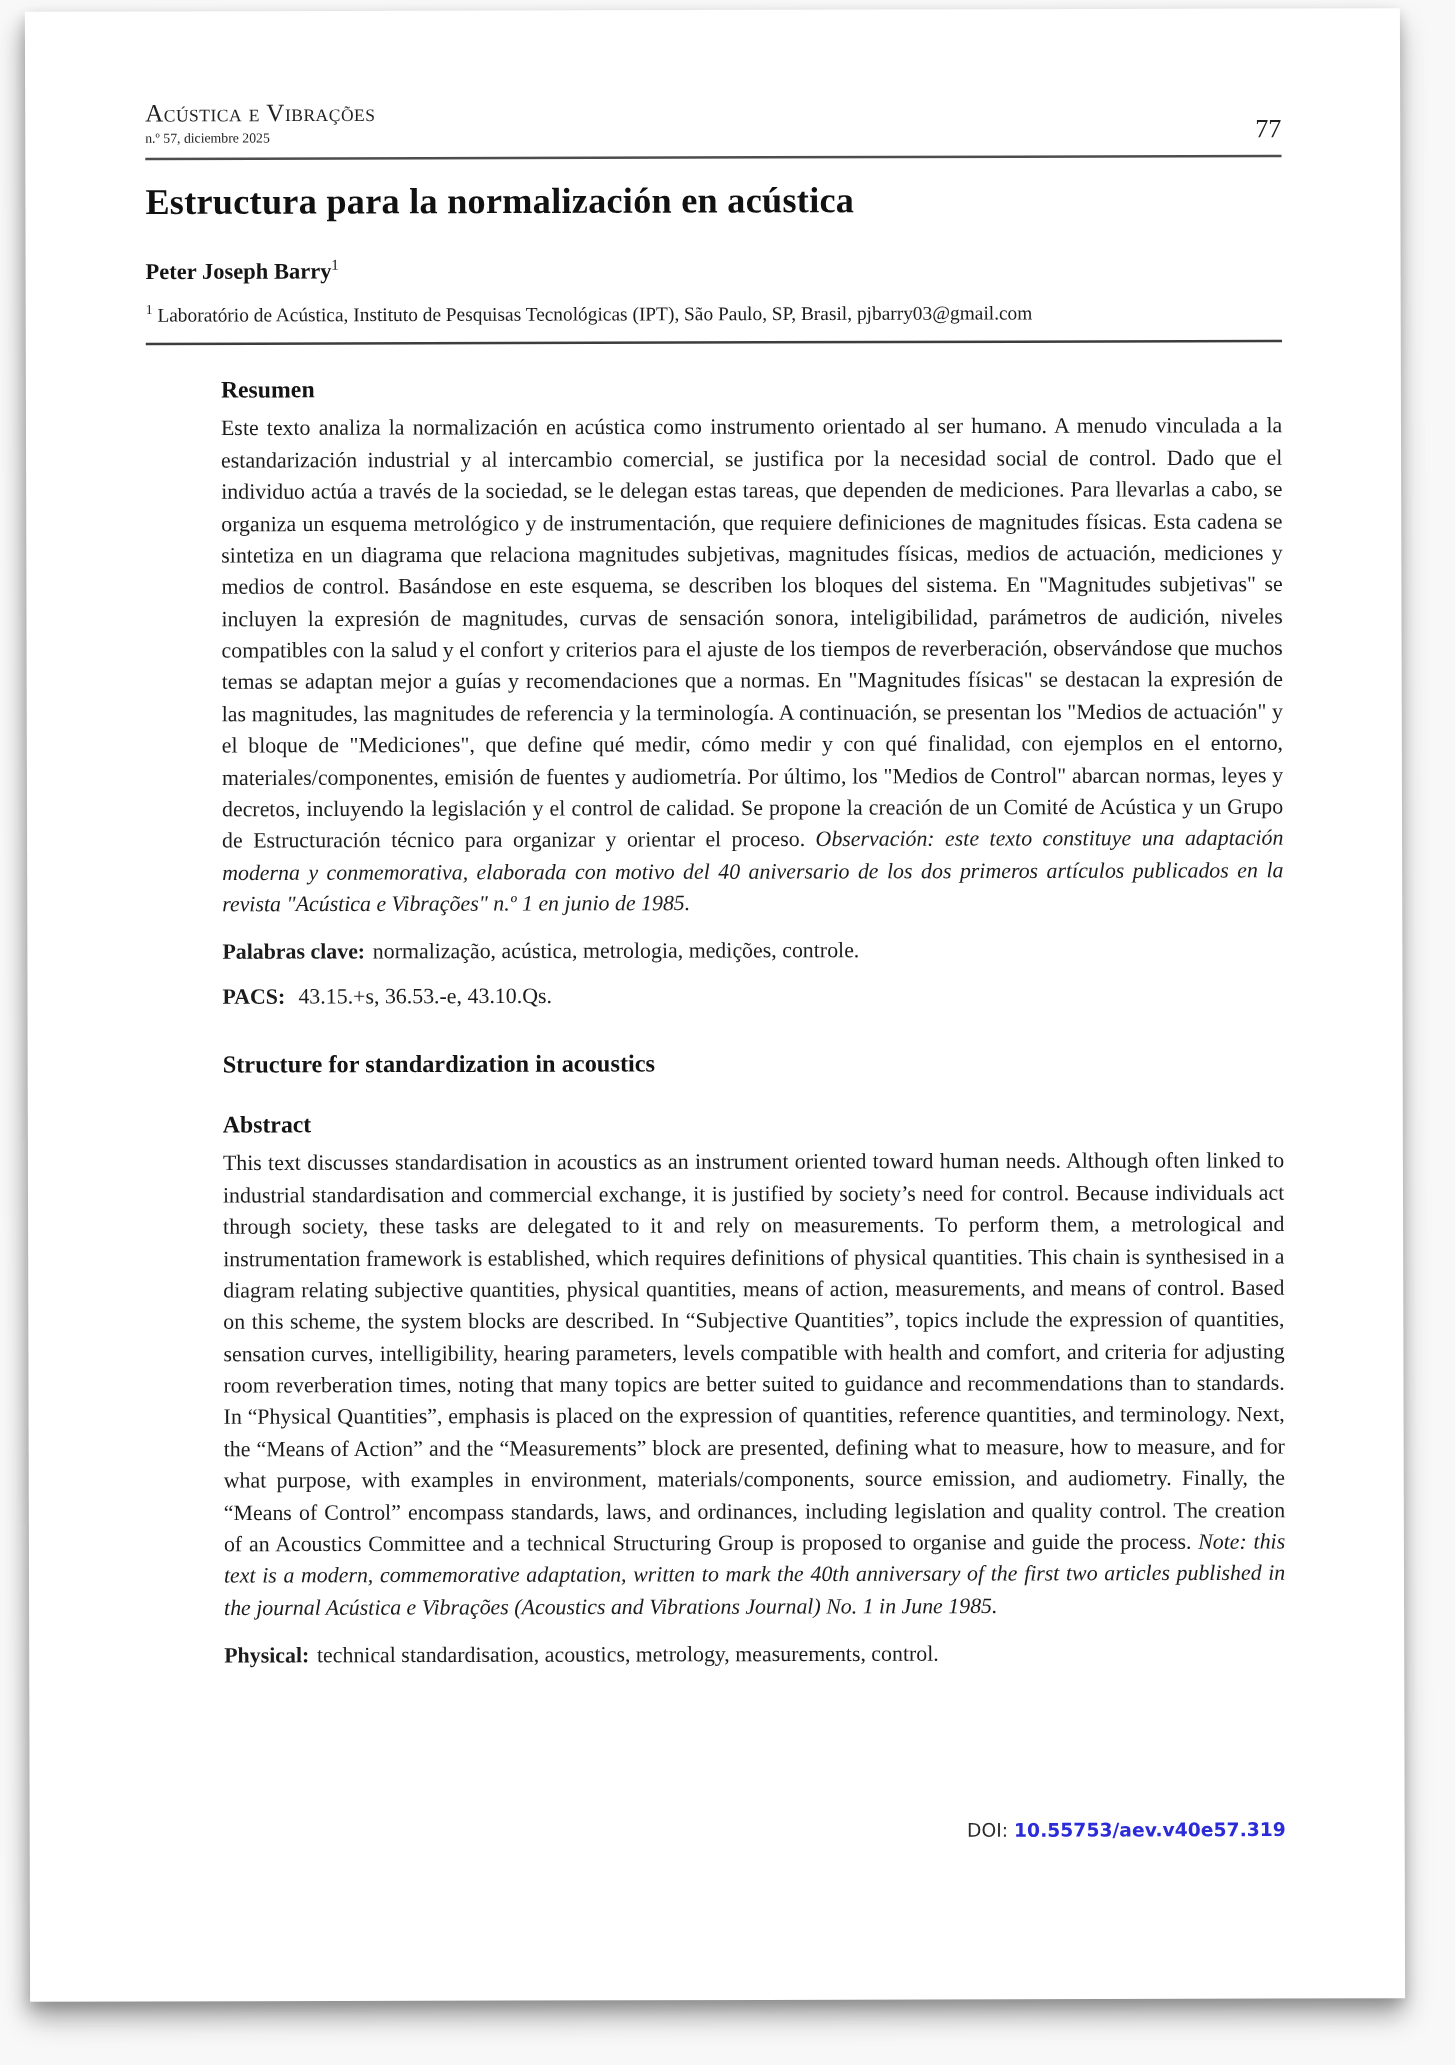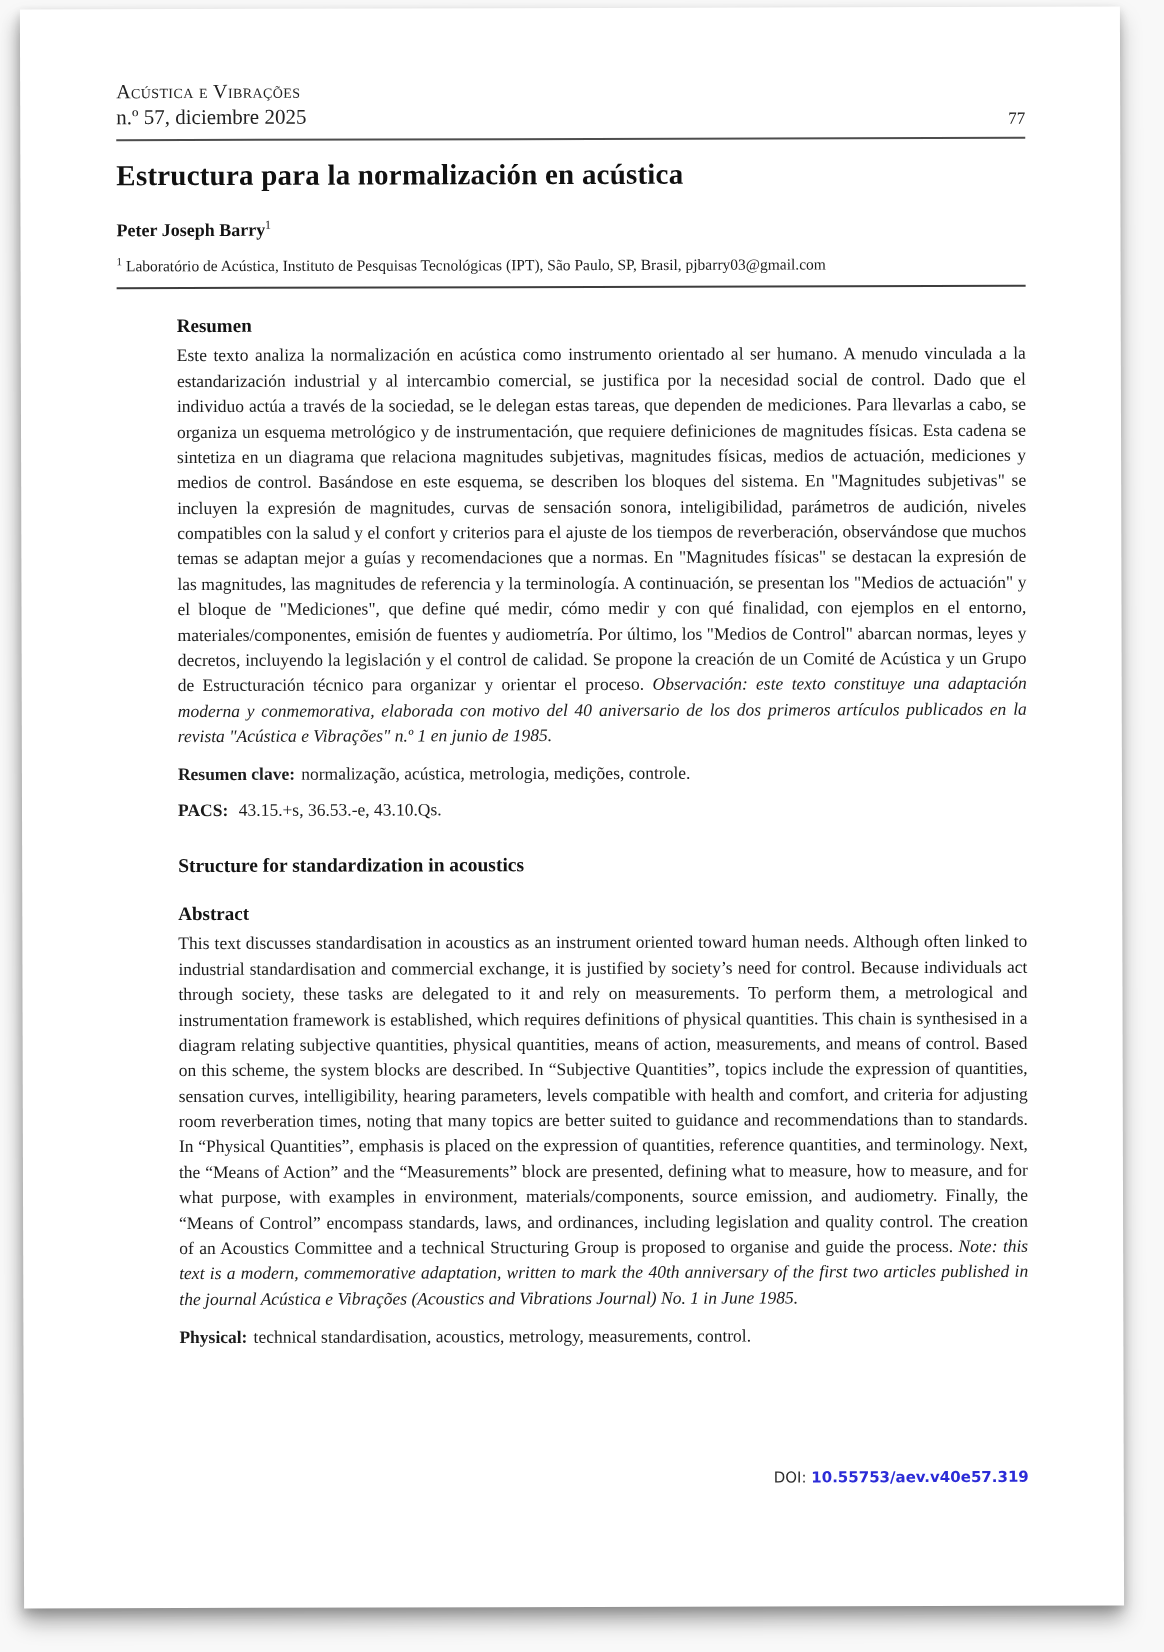--- a/index.html
+++ b/index.html
@@ -34,26 +34,26 @@
     padding-bottom: 8px;
   }
   .journal-name {
     font-variant: small-caps;
     font-size: 20px;
     letter-spacing: 0.4px;
     color: #222;
     line-height: 1.25;
   }
   .journal-issue {
-    font-size: 21px;
+    font-size: 11px;
     color: #222;
     line-height: 1.3;
   }
   .page-number {
-    font-size: 17px;
+    font-size: 21px;
     color: #222;
   }
   .article-title {
     font-size: 29px;
     font-weight: bold;
     color: #111;
     margin: 18px 0 0 0;
     letter-spacing: 0.2px;
   }
   .author-line {
@@ -137,21 +137,21 @@
   <div class="author-line"><span>Peter Joseph Barry</span><sup>1</sup></div>
 
   <div class="affiliation-line"><sup>1</sup> <span>Laboratório de Acústica, Instituto de Pesquisas Tecnológicas (IPT), São Paulo, SP, Brasil, pjbarry03@gmail.com</span></div>
 
   <div class="abstract-col">
 
     <div class="section-head">Resumen</div>
 
     <p class="body-par"><span>Este texto analiza la normalización en acústica como instrumento orientado al ser humano. A menudo vinculada a la estandarización industrial y al intercambio comercial, se justifica por la necesidad social de control. Dado que el individuo actúa a través de la sociedad, se le delegan estas tareas, que dependen de mediciones. Para llevarlas a cabo, se organiza un esquema metrológico y de instrumentación, que requiere definiciones de magnitudes físicas. Esta cadena se sintetiza en un diagrama que relaciona magnitudes subjetivas, magnitudes físicas, medios de actuación, mediciones y medios de control. Basándose en este esquema, se describen los bloques del sistema. En "Magnitudes subjetivas" se incluyen la expresión de magnitudes, curvas de sensación sonora, inteligibilidad, parámetros de audición, niveles compatibles con la salud y el confort y criterios para el ajuste de los tiempos de reverberación, observándose que muchos temas se adaptan mejor a guías y recomendaciones que a normas. En "Magnitudes físicas" se destacan la expresión de las magnitudes, las magnitudes de referencia y la terminología. A continuación, se presentan los "Medios de actuación" y el bloque de "Mediciones", que define qué medir, cómo medir y con qué finalidad, con ejemplos en el entorno, materiales/componentes, emisión de fuentes y audiometría. Por último, los "Medios de Control" abarcan normas, leyes y decretos, incluyendo la legislación y el control de calidad. Se propone la creación de un Comité de Acústica y un Grupo de Estructuración técnico para organizar y orientar el proceso. </span><em>Observación: este texto constituye una adaptación moderna y conmemorativa, elaborada con motivo del 40 aniversario de los dos primeros artículos publicados en la revista "Acústica e Vibrações" n.º 1 en junio de 1985.</em></p>
 
-    <div class="kv-line"><strong>Resumen clave:</strong><span>normalização, acústica, metrologia, medições, controle.</span></div>
+    <div class="kv-line"><strong>Palabras clave:</strong><span>normalização, acústica, metrologia, medições, controle.</span></div>
 
     <div class="kv-line pacs"><strong>PACS:</strong><span>43.15.+s, 36.53.-e, 43.10.Qs.</span></div>
 
     <div class="english-title">Structure for standardization in acoustics</div>
 
     <div class="section-head">Abstract</div>
 
     <p class="body-par"><span>This text discusses standardisation in acoustics as an instrument oriented toward human needs. Although often linked to industrial standardisation and commercial exchange, it is justified by society’s need for control. Because individuals act through society, these tasks are delegated to it and rely on measurements. To perform them, a metrological and instrumentation framework is established, which requires definitions of physical quantities. This chain is synthesised in a diagram relating subjective quantities, physical quantities, means of action, measurements, and means of control. Based on this scheme, the system blocks are described. In “Subjective Quantities”, topics include the expression of quantities, sensation curves, intelligibility, hearing parameters, levels compatible with health and comfort, and criteria for adjusting room reverberation times, noting that many topics are better suited to guidance and recommendations than to standards. In “Physical Quantities”, emphasis is placed on the expression of quantities, reference quantities, and terminology. Next, the “Means of Action” and the “Measurements” block are presented, defining what to measure, how to measure, and for what purpose, with examples in environment, materials/components, source emission, and audiometry. Finally, the “Means of Control” encompass standards, laws, and ordinances, including legislation and quality control. The creation of an Acoustics Committee and a technical Structuring Group is proposed to organise and guide the process. </span><em>Note: this text is a modern, commemorative adaptation, written to mark the 40th anniversary of the first two articles published in the journal Acústica e Vibrações (Acoustics and Vibrations Journal) No. 1 in June 1985.</em></p>
 
     <div class="kv-line"><strong>Physical:</strong><span>technical standardisation, acoustics, metrology, measurements, control.</span></div>

